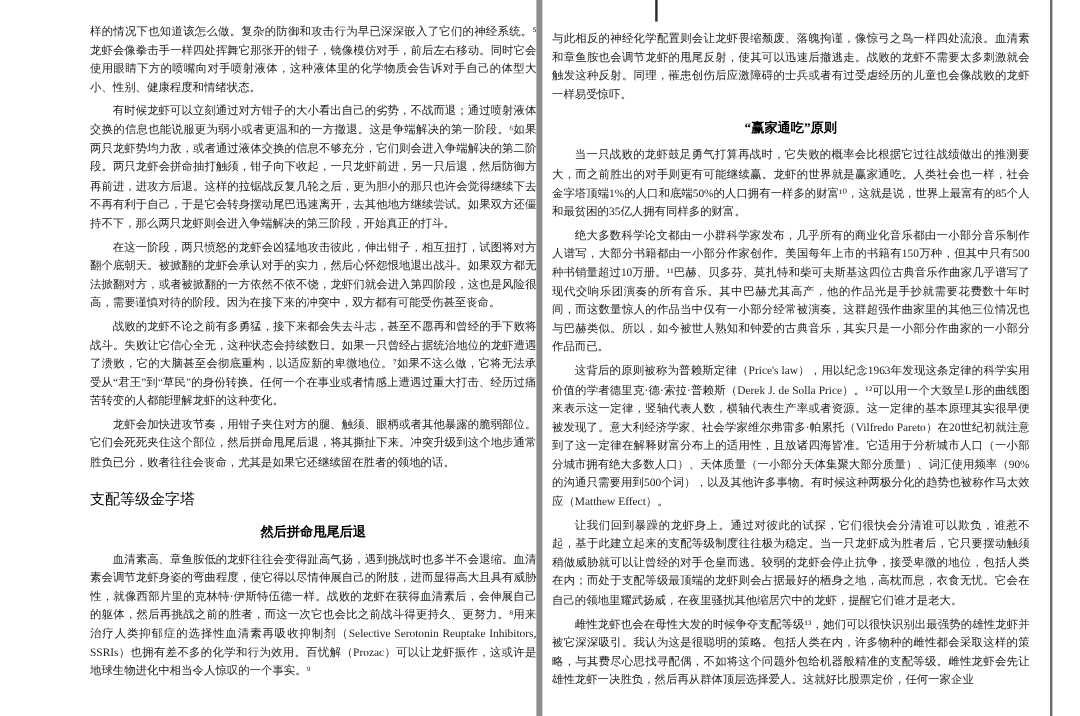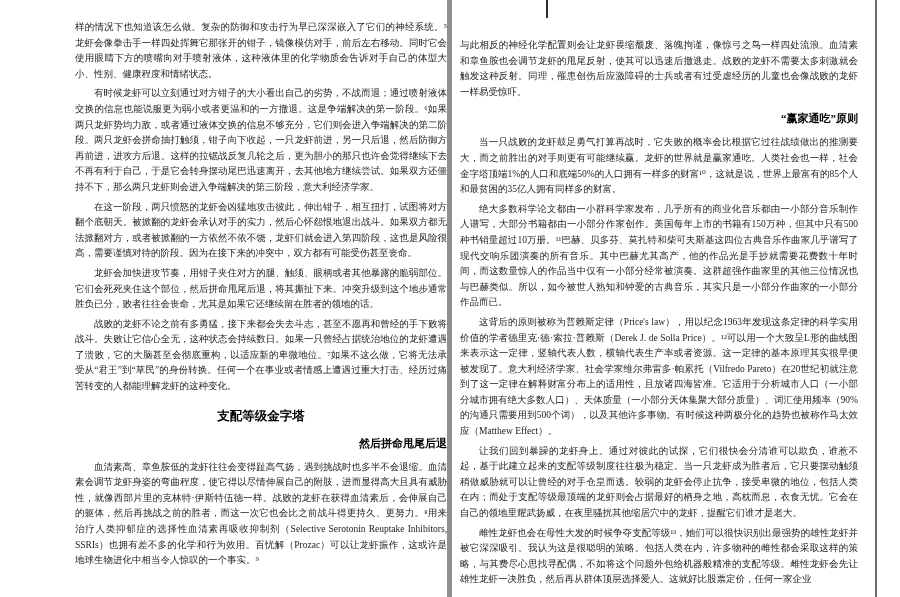--- a/index.html
+++ b/index.html
@@ -45,33 +45,32 @@
 
   .page p {
     margin: 0 0 4px 0;
     font-size: 9.5px;
     line-height: 15.6px;
     text-align: justify;
     letter-spacing: 0;
   }
   .page p.indent { text-indent: 2em; }
   .page.left  { padding-top: 20px; box-sizing: border-box; }
-  .page.right { padding-top: 12px; box-sizing: border-box; }
+  .page.right { padding-top: 0; box-sizing: border-box; }
 
   h1.section-title {
     font-size: 12.5px;
-    font-weight: 700;
-    text-align: center;
+    font-weight: 400;
     margin: 13px 0 11px 0;
     color: #000;
   }
   h2.sub-title {
     font-size: 11px;
     font-weight: 700;
-    text-align: right;
+    text-align: center;
     margin: 11px 0 9px 0;
     color: #000;
   }
   
   .rule-fragment {
     position: absolute;
     left: 86px;
     top: 0;
     width: 2px;
     height: 18px;
@@ -79,24 +78,24 @@
   }
   .right-flow { padding-top: 26px; }
 </style>
 </head>
 <body>
 
 <div id="spread">
 
   <div class="page left">
     <p>样的情况下也知道该怎么做。复杂的防御和攻击行为早已深深嵌入了它们的神经系统。⁵龙虾会像拳击手一样四处挥舞它那张开的钳子，镜像模仿对手，前后左右移动。同时它会使用眼睛下方的喷嘴向对手喷射液体，这种液体里的化学物质会告诉对手自己的体型大小、性别、健康程度和情绪状态。</p>
-    <p class="indent">有时候龙虾可以立刻通过对方钳子的大小看出自己的劣势，不战而退；通过喷射液体交换的信息也能说服更为弱小或者更温和的一方撤退。这是争端解决的第一阶段。⁶如果两只龙虾势均力敌，或者通过液体交换的信息不够充分，它们则会进入争端解决的第二阶段。两只龙虾会拼命抽打触须，钳子向下收起，一只龙虾前进，另一只后退，然后防御方再前进，进攻方后退。这样的拉锯战反复几轮之后，更为胆小的那只也许会觉得继续下去不再有利于自己，于是它会转身摆动尾巴迅速离开，去其他地方继续尝试。如果双方还僵持不下，那么两只龙虾则会进入争端解决的第三阶段，意大利经济学家。</p>
+    <p class="indent">有时候龙虾可以立刻通过对方钳子的大小看出自己的劣势，不战而退；通过喷射液体交换的信息也能说服更为弱小或者更温和的一方撤退。这是争端解决的第一阶段。⁶如果两只龙虾势均力敌，或者通过液体交换的信息不够充分，它们则会进入争端解决的第二阶段。两只龙虾会拼命抽打触须，钳子向下收起，一只龙虾前进，另一只后退，然后防御方再前进，进攻方后退。这样的拉锯战反复几轮之后，更为胆小的那只也许会觉得继续下去不再有利于自己，于是它会转身摆动尾巴迅速离开，去其他地方继续尝试。如果双方还僵持不下，那么两只龙虾则会进入争端解决的第三阶段，开始真正的打斗。</p>
     <p class="indent">在这一阶段，两只愤怒的龙虾会凶猛地攻击彼此，伸出钳子，相互扭打，试图将对方翻个底朝天。被掀翻的龙虾会承认对手的实力，然后心怀怨恨地退出战斗。如果双方都无法掀翻对方，或者被掀翻的一方依然不依不饶，龙虾们就会进入第四阶段，这也是风险很高，需要谨慎对待的阶段。因为在接下来的冲突中，双方都有可能受伤甚至丧命。</p>
+    <p class="indent">战败的龙虾不论之前有多勇猛，接下来都会失去斗志，甚至不愿再和曾经的手下败将战斗。失败让它信心全无，这种状态会持续数日。如果一只曾经占据统治地位的龙虾遭遇了溃败，它的大脑甚至会彻底重构，以适应新的卑微地位。⁷如果不这么做，它将无法承受从“君王”到“草民”的身份转换。任何一个在事业或者情感上遭遇过重大打击、经历过痛苦转变的人都能理解龙虾的这种变化。</p>
     <p class="indent">龙虾会加快进攻节奏，用钳子夹住对方的腿、触须、眼柄或者其他暴露的脆弱部位。它们会死死夹住这个部位，然后拼命甩尾后退，将其撕扯下来。冲突升级到这个地步通常胜负已分，败者往往会丧命，尤其是如果它还继续留在胜者的领地的话。</p>
-    <p class="indent">战败的龙虾不论之前有多勇猛，接下来都会失去斗志，甚至不愿再和曾经的手下败将战斗。失败让它信心全无，这种状态会持续数日。如果一只曾经占据统治地位的龙虾遭遇了溃败，它的大脑甚至会彻底重构，以适应新的卑微地位。⁷如果不这么做，它将无法承受从“君王”到“草民”的身份转换。任何一个在事业或者情感上遭遇过重大打击、经历过痛苦转变的人都能理解龙虾的这种变化。</p>
 
     <h1 class="section-title">支配等级金字塔</h1>
     <h2 class="sub-title">然后拼命甩尾后退</h2>
 
     <p class="indent">血清素高、章鱼胺低的龙虾往往会变得趾高气扬，遇到挑战时也多半不会退缩。血清素会调节龙虾身姿的弯曲程度，使它得以尽情伸展自己的附肢，进而显得高大且具有威胁性，就像西部片里的克林特·伊斯特伍德一样。战败的龙虾在获得血清素后，会伸展自己的躯体，然后再挑战之前的胜者，而这一次它也会比之前战斗得更持久、更努力。⁸用来治疗人类抑郁症的选择性血清素再吸收抑制剂（Selective Serotonin Reuptake Inhibitors, SSRIs）也拥有差不多的化学和行为效用。百忧解（Prozac）可以让龙虾振作，这或许是地球生物进化中相当令人惊叹的一个事实。⁹</p>
 
   </div>
 
   <div class="gutter"></div>
 

